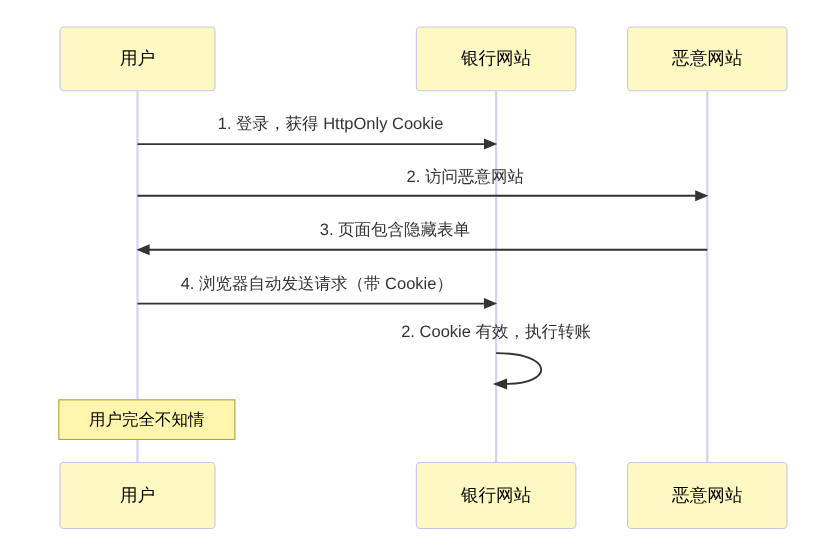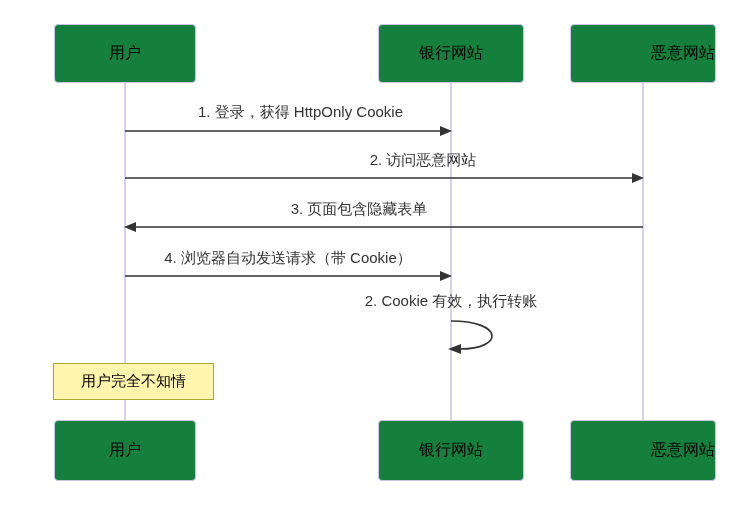--- a/index.html
+++ b/index.html
@@ -9,34 +9,34 @@
     width: 754px; height: 506px; overflow: hidden;
   }
   .canvas {
     position: relative;
     width: 754px; height: 506px;
     background: #ffffff;
   }
   
   .actor {
     position: absolute;
-    background: #15803d;
+    background: #fef9c3;
     border: 1px solid #C9C5EA;
     border-radius: 4px;
     display: flex;
     align-items: center;
     justify-content: center;
     font-size: 16px;
     color: #000000;
   }
   .actor.top { top: 24px; height: 59px; }
   .actor.bottom { top: 420px; height: 61px; }
   .actor.user { left: 54px; width: 142px; }
   .actor.bank { left: 378px; width: 146px; }
-  .actor.evil { left: 570px; width: 146px; justify-content: flex-end; }
+  .actor.evil { left: 570px; width: 146px; }
   
   .lifeline {
     position: absolute;
     top: 83px; height: 337px;
     width: 2px;
     background: #D6D1F0;
   }
   .lifeline.user { left: 124px; }
   .lifeline.bank { left: 450px; }
   .lifeline.evil { left: 642px; }

